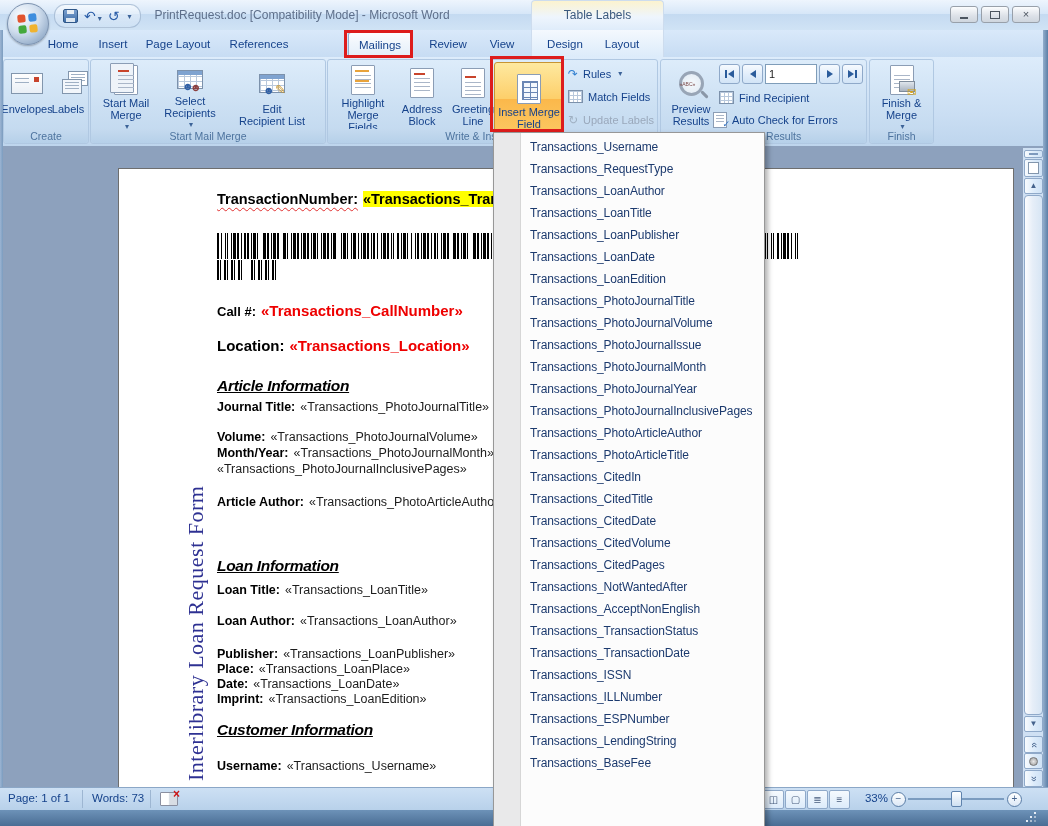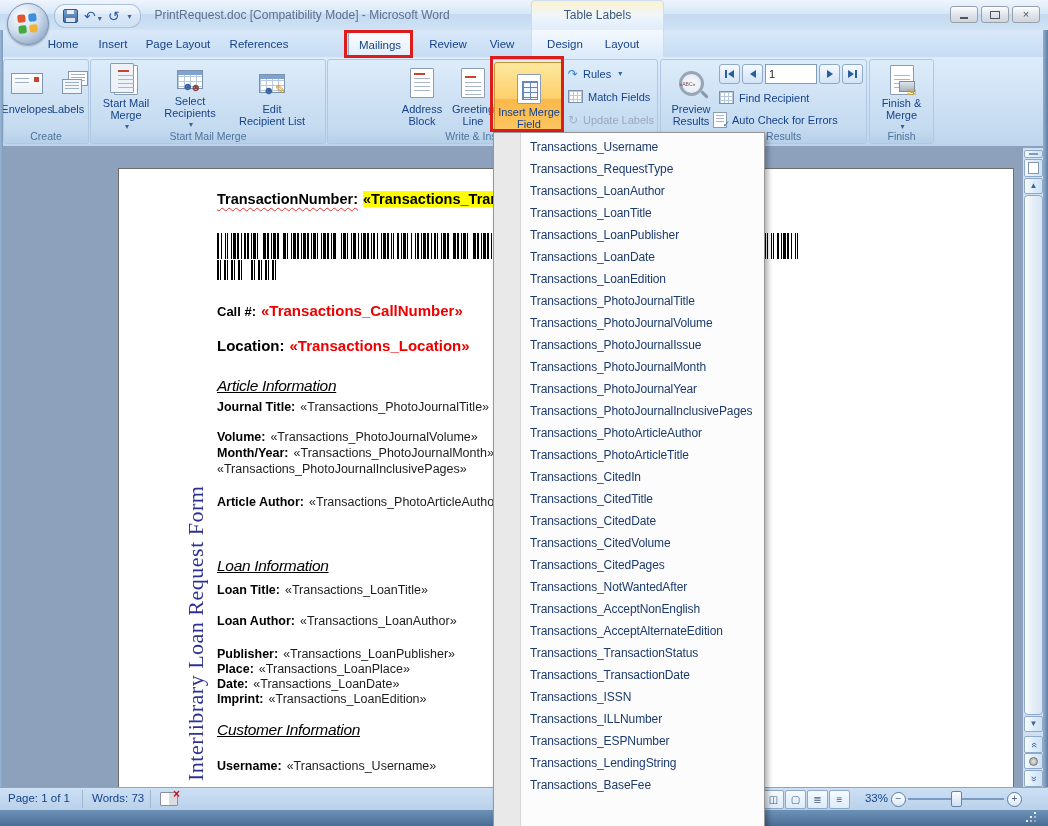--- a/index.html
+++ b/index.html
@@ -129,21 +129,21 @@
   .vtx{position:absolute;left:2px;top:350px;transform:rotate(-90deg);transform-origin:0 0;
     white-space:nowrap;font-family:"Liberation Serif","DejaVu Serif",serif;
     font-size:22px;letter-spacing:.5px;color:#2e3192;width:350px}
   .dline{position:absolute;left:98px;white-space:nowrap;display:flex;align-items:baseline}
   .dlab{font-weight:bold;color:#000;font-size:12.5px;margin-right:5px}
   .dval{color:#1c1c1c;font-size:12.5px}
   .dval.red{color:#ee0000;font-weight:bold;font-size:15px}
   .biglab{font-weight:bold;font-size:14.5px;
     text-decoration:underline;text-decoration-style:wavy;text-decoration-color:#e03030;text-decoration-thickness:1px;text-underline-offset:3px}
   .hilite{background:#ffff00;font-weight:bold;font-size:14.5px;color:#000}
-  .dhead{position:absolute;left:98px;font-weight:normal;font-style:italic;font-size:15.5px;color:#000;
+  .dhead{position:absolute;left:98px;font-weight:bold;font-style:italic;font-size:15.5px;color:#000;
     text-decoration:underline;letter-spacing:-.3px;white-space:nowrap}
   .bc1{position:absolute;left:98px;top:64px;width:584px;height:26px;
     background:
       repeating-linear-gradient(90deg,transparent 0 6px,#fff 6px 8px,transparent 8px 19px),
       repeating-linear-gradient(90deg,transparent 0 11px,#fff 11px 14px,transparent 14px 30px),
       repeating-linear-gradient(90deg,#000 0 2px,#fff 2px 4px,#000 4px 5px,#fff 5px 6px,#000 6px 9px,#fff 9px 10px)}
   .bc2{position:absolute;top:91px;height:20px;width:26px;
     background:repeating-linear-gradient(90deg,#000 0 2px,#fff 2px 3px,#000 3px 4px,#fff 4px 7px)}
   
   .dropdown{position:absolute;left:493px;top:132px;width:270px;height:694px;background:#fcfcfc;
@@ -298,20 +298,31 @@
               <span class="ppl" style="right:-2px;bottom:-4px;color:#c9952c;font-size:13px">✎</span>
             </span>
         </span>
         <span class="lbl">Edit
 Recipient List</span>
       </div>
       <div class="grp-label">Start Mail Merge</div>
     </div>
 
     <div class="grp" style="left:327px;width:329px">
+      <div class="bigbtn" style="left:4px;width:62px">
+        <span class="icw">
+          <span class="pgic">
+              <span class="ln"></span>
+              <span class="acc" style="background:#e8a33c;width:14px"></span>
+              <span class="acc2"></span>
+            </span>
+        </span>
+        <span class="lbl">Highlight
+Merge Fields</span>
+      </div>
       <div class="bigbtn" style="left:68px;width:52px">
         <span class="icw">
           <span class="pgic">
               <span class="ln"></span>
               <span class="acc"></span>
             </span>
         </span>
         <span class="lbl">Address
 Block</span>
       </div>
@@ -557,21 +568,20 @@
         <div class="dd-item">Transactions_PhotoJournalInclusivePages</div>
         <div class="dd-item">Transactions_PhotoArticleAuthor</div>
         <div class="dd-item">Transactions_PhotoArticleTitle</div>
         <div class="dd-item">Transactions_CitedIn</div>
         <div class="dd-item">Transactions_CitedTitle</div>
         <div class="dd-item">Transactions_CitedDate</div>
         <div class="dd-item">Transactions_CitedVolume</div>
         <div class="dd-item">Transactions_CitedPages</div>
         <div class="dd-item">Transactions_NotWantedAfter</div>
         <div class="dd-item">Transactions_AcceptNonEnglish</div>
-        <div class="dd-item">Transactions_AcceptAlternateEdition</div>
         <div class="dd-item">Transactions_TransactionStatus</div>
         <div class="dd-item">Transactions_TransactionDate</div>
         <div class="dd-item">Transactions_ISSN</div>
         <div class="dd-item">Transactions_ILLNumber</div>
         <div class="dd-item">Transactions_ESPNumber</div>
         <div class="dd-item">Transactions_LendingString</div>
         <div class="dd-item">Transactions_BaseFee</div>
       </div>
   </div>
 

